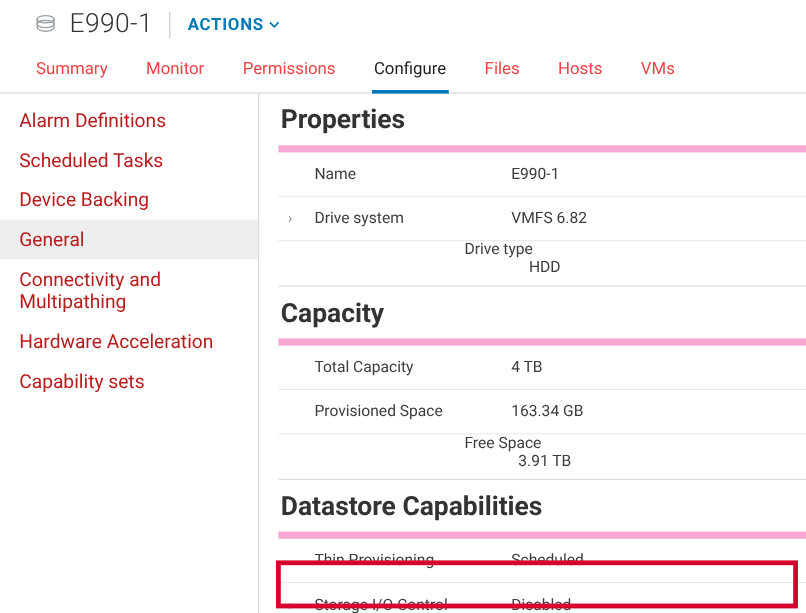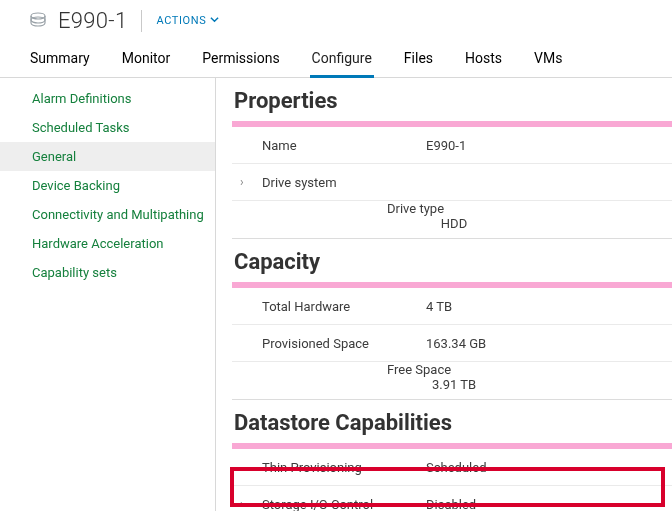--- a/index.html
+++ b/index.html
@@ -32,61 +32,61 @@
       letter-spacing: 0.3px;
     }
     .header-divider {
       width: 1px;
       height: 22px;
       background: #c9c9c9;
       margin: 0 14px;
     }
     .actions-link {
       color: #0079b8;
-      font-size: 11px;
-      font-weight: 400;
+      font-size: 14px;
+      font-weight: 700;
       letter-spacing: 0.6px;
       cursor: pointer;
       display: inline-flex;
       align-items: center;
     }
     .actions-link .chev {
       margin-left: 4px;
     }
     .tabs {
       display: flex;
       padding: 0 28px;
       border-bottom: 1px solid #d8d8d8;
       gap: 28px;
     }
     .tab {
       padding: 10px 2px 9px 2px;
       font-size: 14px;
-      color: #000000;
+      color: #ef4444;
       cursor: pointer;
       border-bottom: 3px solid transparent;
       margin-bottom: -1px;
     }
     .tab.active {
       color: #222;
       border-bottom-color: #0079b8;
     }
     .content {
       display: flex;
       height: calc(100% - 80px);
     }
     .sidebar {
       width: 216px;
       border-right: 1px solid #d8d8d8;
       padding-top: 6px;
     }
     .sidebar-item {
-      padding: 7px 0 7px 32px;
-      font-size: 13px;
-      color: #15803d;
+      padding: 7px 0 7px 16px;
+      font-size: 16px;
+      color: #b91c1c;
       cursor: pointer;
     }
     .sidebar-item.selected {
       background: #eeeeee;
     }
     .main {
       flex: 1;
       padding: 4px 0 0 16px;
       overflow-y: auto;
     }
@@ -174,51 +174,52 @@
   <div class="tab active">Configure</div>
   <div class="tab">Files</div>
   <div class="tab">Hosts</div>
   <div class="tab">VMs</div>
 </div>
 
 <div class="content">
   <div class="sidebar">
     <div class="sidebar-item">Alarm Definitions</div>
     <div class="sidebar-item">Scheduled Tasks</div>
+    <div class="sidebar-item">Device Backing</div>
     <div class="sidebar-item selected">General</div>
-    <div class="sidebar-item">Device Backing</div>
     <div class="sidebar-item">Connectivity and Multipathing</div>
     <div class="sidebar-item">Hardware Acceleration</div>
     <div class="sidebar-item">Capability sets</div>
   </div>
 
   <div class="main">
 
     <div class="section-title">Properties</div>
     <div class="prop-table">
       <div class="prop-row">
         <div class="prop-label">Name</div>
         <div class="prop-value">E990-1</div>
       </div>
       <div class="prop-row">
         <div class="prop-label">
           <span class="expand">›</span>
           <span>Drive system</span>
         </div>
+        <div class="prop-value">VMFS 6.82</div>
       </div>
       <div class="prop-row">
         <div class="prop-label">Drive type</div>
         <div class="prop-value">HDD</div>
       </div>
     </div>
 
     <div class="section-title">Capacity</div>
     <div class="prop-table">
       <div class="prop-row">
-        <div class="prop-label">Total Hardware</div>
+        <div class="prop-label">Total Capacity</div>
         <div class="prop-value">4 TB</div>
       </div>
       <div class="prop-row">
         <div class="prop-label">Provisioned Space</div>
         <div class="prop-value">163.34 GB</div>
       </div>
       <div class="prop-row">
         <div class="prop-label">Free Space</div>
         <div class="prop-value">3.91 TB</div>
       </div>

